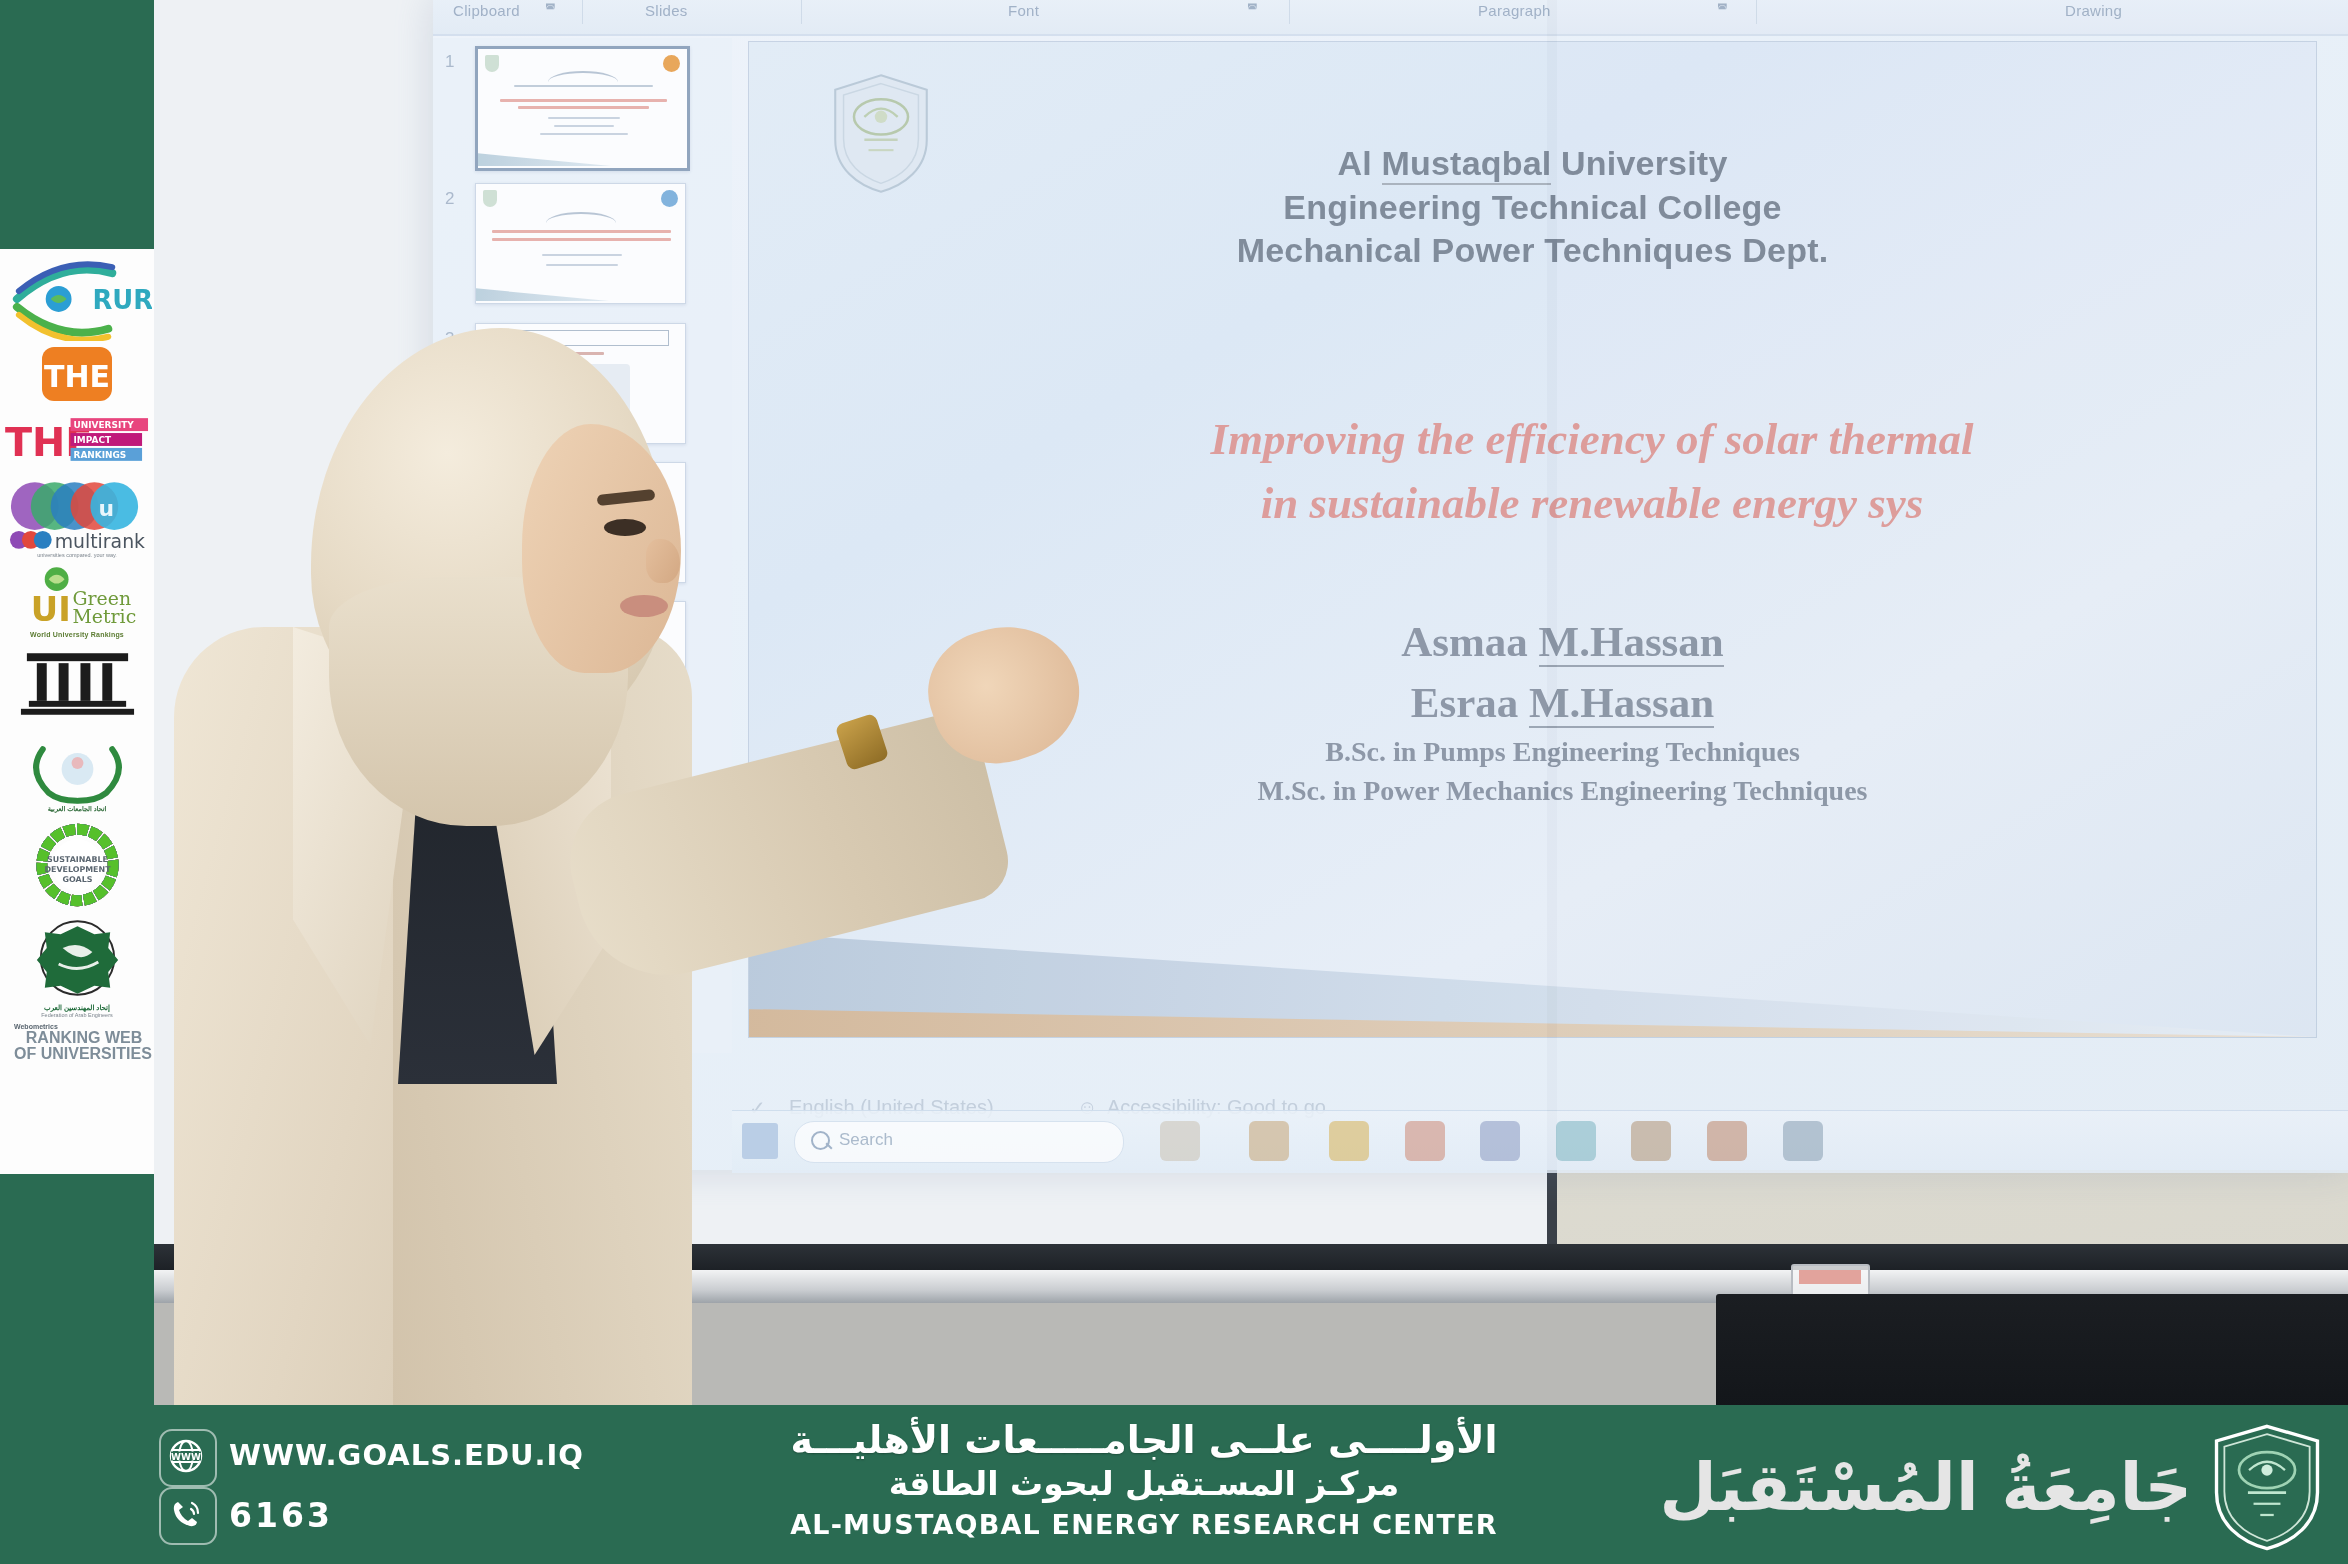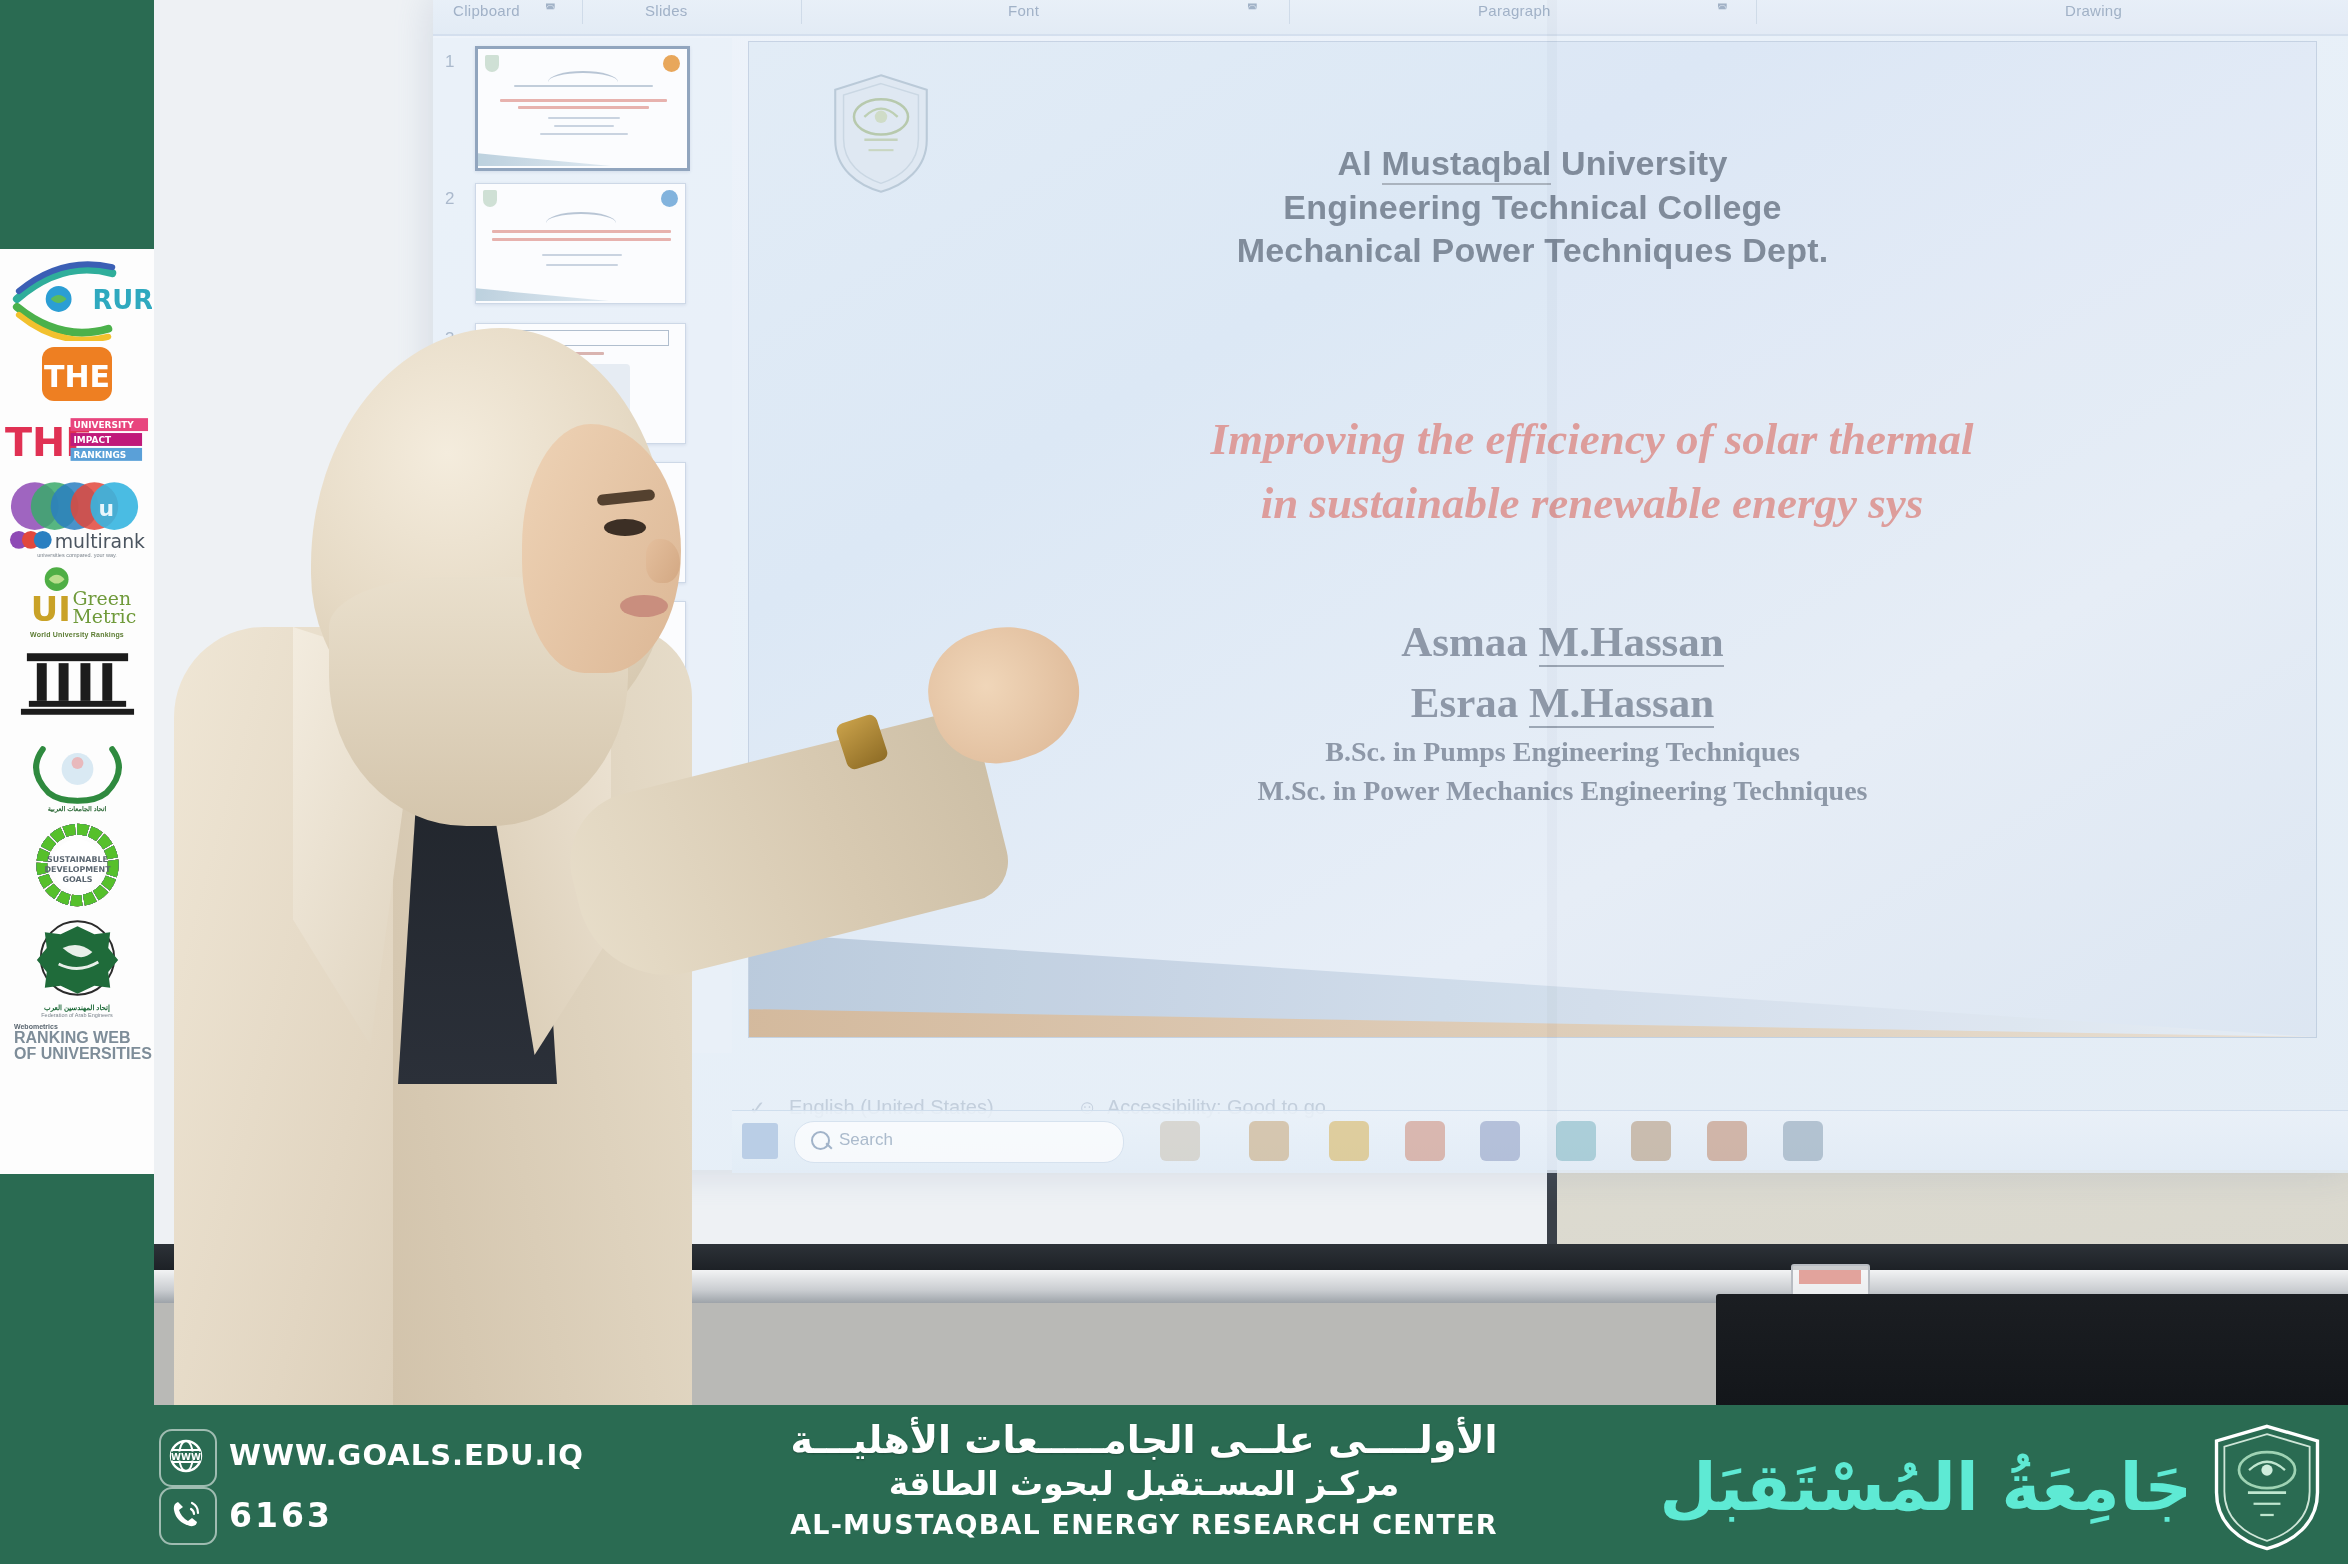--- a/index.html
+++ b/index.html
@@ -168,21 +168,21 @@
 
   .f-center{position:absolute;left:736px;top:12px;width:816px;text-align:center;color:#fff;}
   .f-ar1{font-size:38px;font-weight:700;line-height:1.22;direction:rtl;
      font-family:"DejaVu Sans",sans-serif;text-shadow:0 1px 2px rgba(0,0,0,.25);}
   .f-ar2{font-size:33px;font-weight:700;line-height:1.25;direction:rtl;
      font-family:"DejaVu Sans",sans-serif;}
   .f-en{font-size:27px;font-weight:700;letter-spacing:1.2px;line-height:1.5;
      font-family:"DejaVu Sans",sans-serif;}
 
   .f-brand{position:absolute;right:24px;top:18px;display:flex;align-items:center;gap:18px;}
-  .f-brand-txt{text-align:right;color:#5eead4;}
+  .f-brand-txt{text-align:right;color:#e5e5e5;}
   .f-brand-ar{font-size:66px;font-weight:700;direction:rtl;line-height:1.0;
      font-family:"DejaVu Sans",sans-serif;}
   .f-brand-en{font-size:27px;font-weight:700;letter-spacing:3px;margin-top:4px;
      font-family:"DejaVu Sans",sans-serif;}
   .f-shield{width:114px;height:129px;}
 </style>
 </head>
 <body>
 
 <div id="stage">
@@ -468,21 +468,21 @@
         <path d="M55 8 L72 16 L88 14 L86 30 L96 42 L86 54 L88 70 L72 68 L55 76 L38 68 L22 70 L24 54 L14 42 L24 30 L22 14 L38 16 Z" fill="#1f6b3a"></path>
         <path d="M40 30 q16 -8 30 4 q-12 12 -30 -4" fill="#e8efe9"></path>
         <path d="M36 46 q20 10 40 -2" fill="none" stroke="#e8efe9" stroke-width="3"></path>
       </svg>
       <div class="cap" style="color:#1f6b3a;font-size:7px">إتحاد المهندسين العرب</div>
       <div class="cap2">Federation of Arab Engineers</div>
     </div>
 
     <div class="rk" style="top:774px">
       <div style="font-size:7px;font-weight:700;color:#5a6670;text-align:left;padding-left:14px">Webometrics</div>
-      <div style="font-size:16px;font-weight:700;color:#7e8d99;text-align:left;padding-left:14px;line-height:1.02">RANKING WEB</div>
+      <div style="font-size:16px;font-weight:700;color:#7e8d99;text-align:center;padding-left:14px;line-height:1.02">RANKING WEB</div>
       <div style="font-size:16px;font-weight:700;color:#7e8d99;text-align:left;padding-left:14px;line-height:1.02">OF UNIVERSITIES</div>
     </div>
   </div>
 
   <div id="footer">
 
     <div class="f-contact">
       <div class="f-row">
         <div class="f-ico">
           <svg width="36" height="36" viewBox="0 0 36 36">

